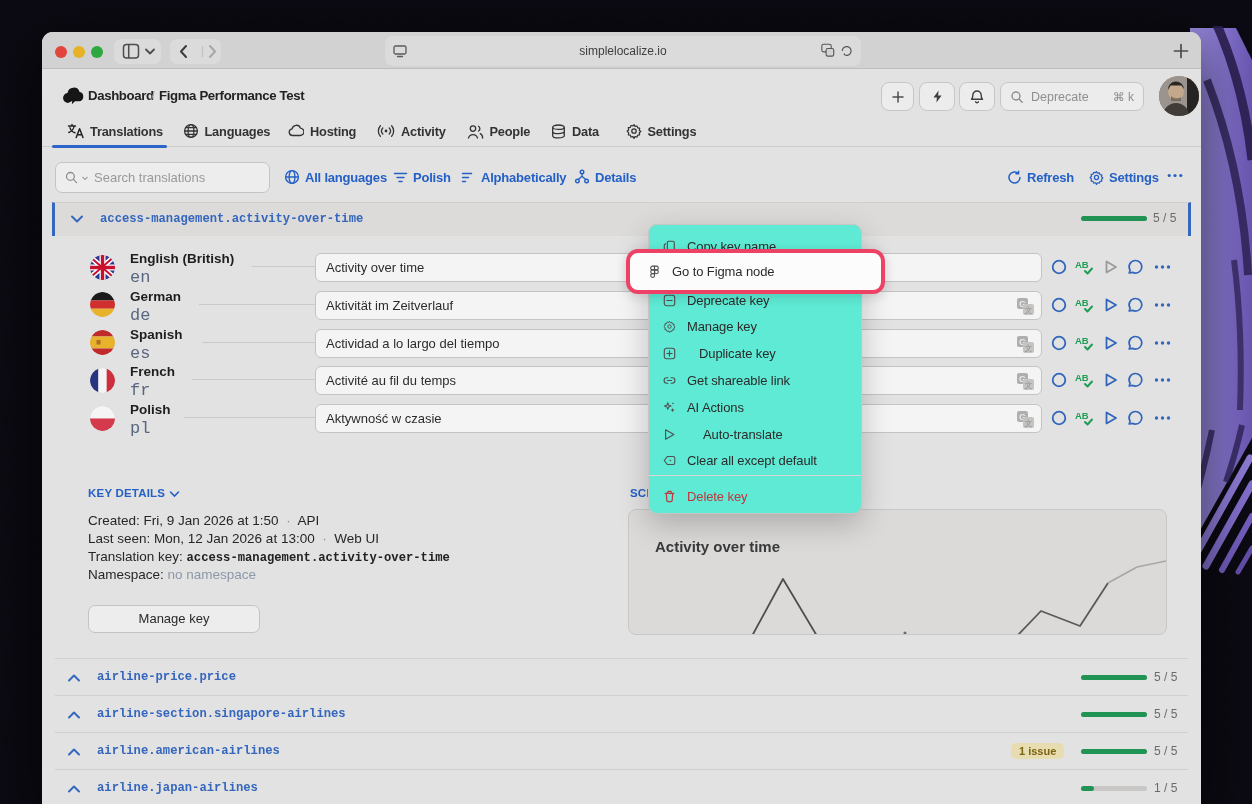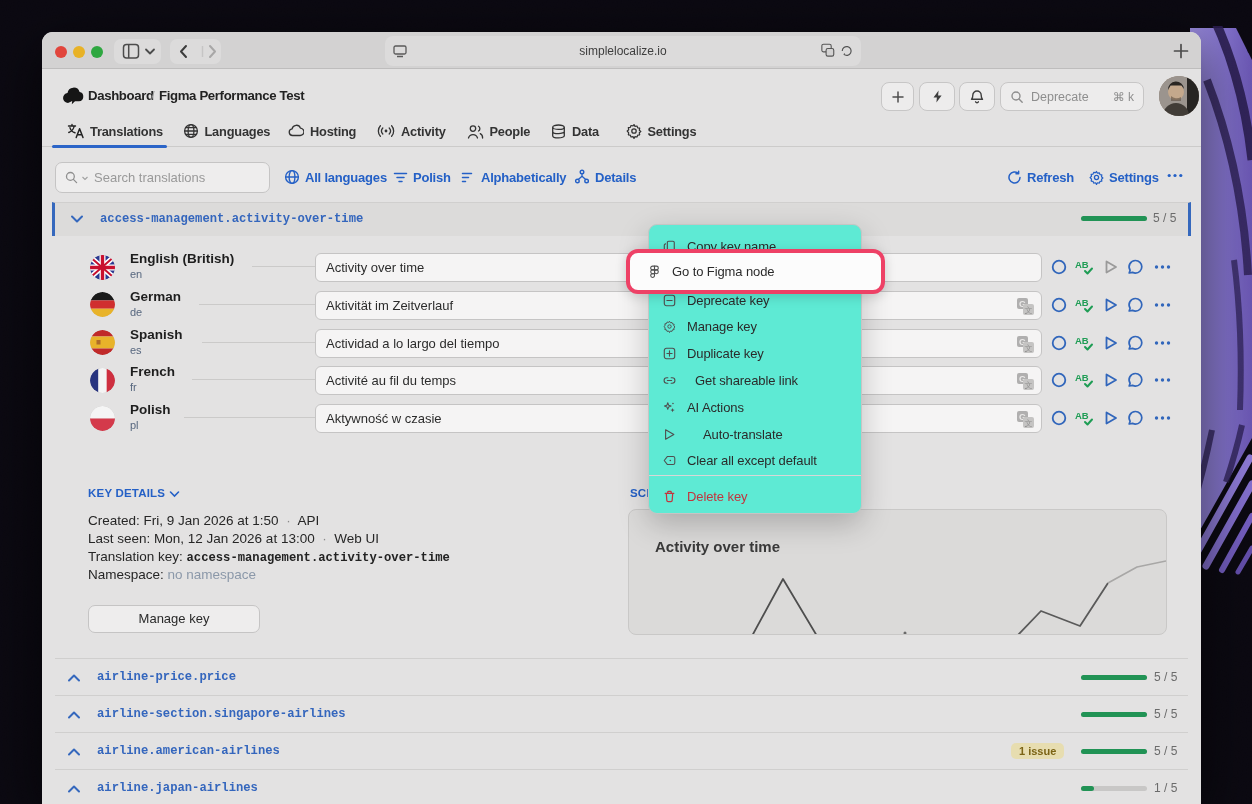--- a/index.html
+++ b/index.html
@@ -46,21 +46,21 @@
   #exprow { position:absolute; left:10px; top:132px; width:1139px; height:34px;
     border-left:3px solid #3568bd; border-right:3px solid #3568bd; background:#dcdbda;
     border-top:1px solid #d0cfce; }
   .kname { font-family:"Liberation Mono", monospace; font-size:12.2px; color:#3466bd; font-weight:700; }
 
   
   .trow { position:absolute; left:0; width:100%; height:38px; }
   .flag { position:absolute; left:48px; top:6.5px; width:25px; height:25px; border-radius:50%; overflow:hidden;
     box-shadow:inset 0 0 0 1px rgba(0,0,0,.08); }
   .lname { position:absolute; left:88px; top:3px; font-size:13.5px; font-weight:700; color:#1e1e1e; }
-  .lcode { position:absolute; left:88px; top:20px; font-size:11px; color:#57677f; font-family:Liberation Sans, sans-serif; }
+  .lcode { position:absolute; left:88px; top:20px; font-size:17px; color:#57677f; font-family:Liberation Mono, monospace; }
   .leader { position:absolute; top:18px; height:1px; background:#cbcac9; }
   .tinput { position:absolute; left:273px; top:5px; width:727px; height:29px; background:#f5f4f4;
     border:1px solid #c5c4c4; border-radius:6px; font-size:13px; color:#2c2c2c; line-height:27px; padding-left:10px; }
   .gicon { position:absolute; right:6px; top:5px; opacity:.75; }
   .ricons { position:absolute; left:0; top:0; height:38px; }
   .ricons > span { position:absolute; top:50%; transform:translateY(-50%); display:flex; }
 
   
   .pbar { position:absolute; left:1039px; width:66px; height:5px; border-radius:3px; background:#c8c7c6; }
   .pbar i { position:absolute; left:0; top:0; height:5px; border-radius:3px; background:#219355; display:block; }
@@ -685,29 +685,29 @@
           <circle cx="8" cy="8" r="2.1" fill="none" stroke="#4f4f4f" stroke-width="1.2"></circle>
           <path d="M8 1.6 l1 1.8 2-.4 .7 1.9 2 .3-.4 2 1.5 1.3-1.5 1.3 .4 2-2 .3-.7 1.9-2-.4-1 1.8-1-1.8-2 .4-.7-1.9-2-.3 .4-2L1.2 8l1.5-1.3-.4-2 2-.3 .7-1.9 2 .4Z" fill="none" stroke="#4f4f4f" stroke-width="1.2" stroke-linejoin="round"></path>
         </svg>
         <span style="margin-left:0">Manage key</span>
       </div>
       <div class="mitem" style="top:115.2px">
         <svg width="15" height="15" viewBox="0 0 15 15">
           <rect x="1.5" y="1.5" width="12" height="12" rx="2.5" fill="none" stroke="#4f4f4f" stroke-width="1.3"></rect>
           <path d="M7.5 4.5 v6 M4.5 7.5 h6" stroke="#4f4f4f" stroke-width="1.3" stroke-linecap="round"></path>
         </svg>
-        <span style="margin-left:0">Duplicate key</span>
+        <span style="margin-left:12px">Duplicate key</span>
       </div>
       <div class="mitem" style="top:142px">
         <svg width="15" height="15" viewBox="0 0 24 24" fill="none" stroke="#4f4f4f" stroke-width="2" stroke-linecap="round">
           <path d="M9 17H7A5 5 0 0 1 7 7h2"></path>
           <path d="M15 7h2a5 5 0 1 1 0 10h-2"></path>
           <path d="M8 12h8"></path>
         </svg>
-        <span style="margin-left:8px">Get shareable link</span>
+        <span style="margin-left:0">Get shareable link</span>
       </div>
       <div class="mitem" style="top:168.8px">
         <svg width="15" height="15" viewBox="0 0 15 15">
           <path d="M5.5 2 l1 2.8 2.8 1 -2.8 1 -1 2.8 -1 -2.8 -2.8 -1 2.8 -1 Z" fill="none" stroke="#4f4f4f" stroke-width="1.2" stroke-linejoin="round"></path>
           <path d="M11 8 l0.7 1.8 1.8 0.7 -1.8 0.7 -0.7 1.8 -0.7 -1.8 -1.8 -0.7 1.8 -0.7 Z" fill="#4f4f4f"></path>
           <circle cx="11.5" cy="2.8" r="0.9" fill="#4f4f4f"></circle>
         </svg>
         <span style="margin-left:0">AI Actions</span>
       </div>
       <div class="mitem" style="top:195.6px">

